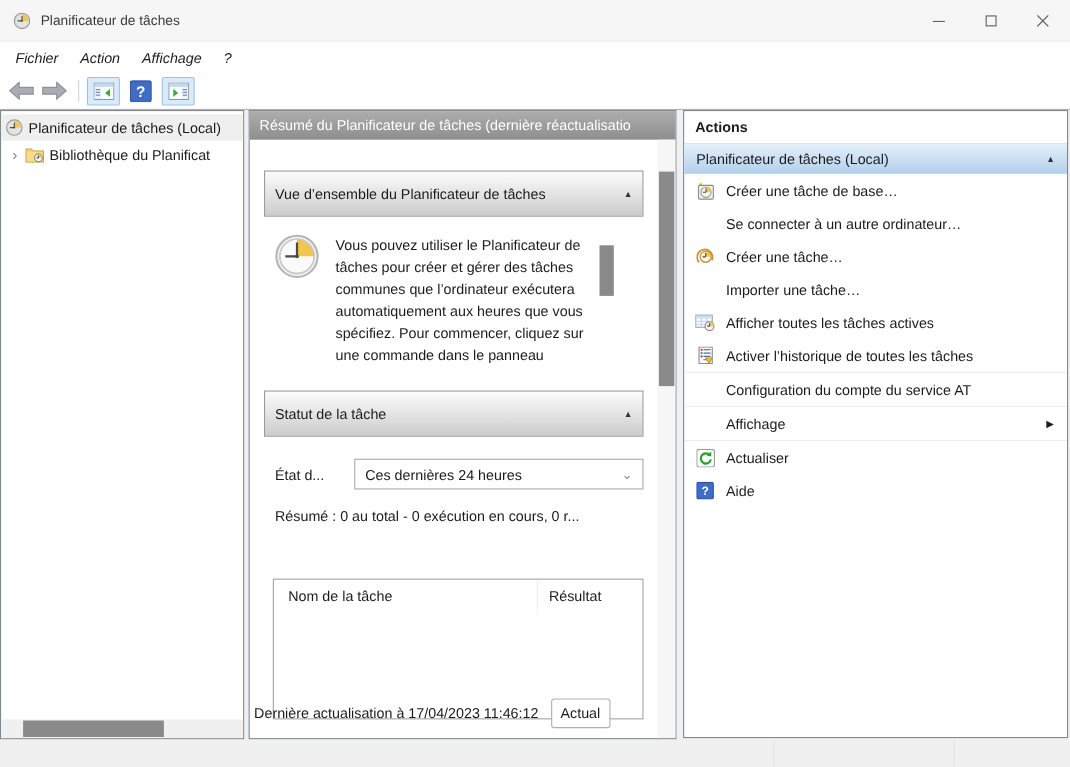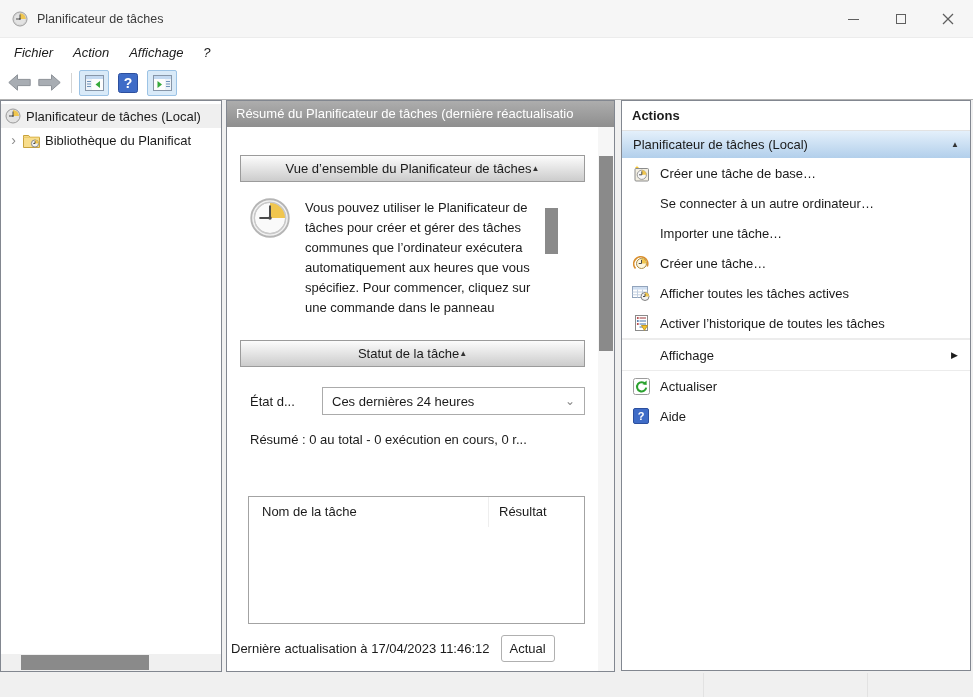--- a/index.html
+++ b/index.html
@@ -47,23 +47,23 @@
   .left-hscroll .thumb { position:absolute; left:20px; top:1px; width:128px; height:15px; background:#8a8a8a; }
 
   
   .center-panel { position:absolute; left:226px; top:100px; width:389px; height:572px;
     background:#fff; border:1px solid #828790; }
   .center-header { height:26px; background:linear-gradient(#adadad,#8e8e8e);
     color:#fff; line-height:26px; padding-left:9px; white-space:nowrap; overflow:hidden; }
   .center-vscroll { position:absolute; right:0; top:26px; width:16px; bottom:0; background:#f6f6f6; }
   .center-vscroll .thumb { position:absolute; top:29px; left:1px; width:14px; height:195px; background:#8a8a8a; }
   .center-content { position:absolute; left:13px; top:26px; width:345px; bottom:0; }
-  .section-header { height:27px; border:1px solid #9b9b9b;
+  .section-header { height:42px; border:1px solid #9b9b9b;
     background:linear-gradient(#fcfcfc,#cccccc);
-    display:flex; align-items:center; justify-content:center; padding:0 25px; }
+    display:flex; align-items:center; justify-content:space-between; padding:0 9px; }
   .collapse-glyph { font-size:8px; color:#333; }
   .ov-header { margin-top:28px; }
   .overview-body { display:flex; margin:16px 0 0 10px; height:128px; overflow:hidden; }
   .overview-text { width:228px; margin-left:15px; line-height:20px; }
   .inner-vscroll { width:13px; height:46px; background:#8a8a8a; margin:10px 0 0 12px; }
   .st-header { margin-top:14px; }
   .state-row { display:flex; align-items:center; margin:20px 0 0 10px; }
   .state-label { width:72px; white-space:nowrap; overflow:hidden; }
   .state-select { flex:1; height:28px; border:1px solid #ababab; background:#fff;
     display:flex; align-items:center; justify-content:space-between; padding:0 9px; }
@@ -286,35 +286,35 @@
     </span>
     <span class="ai-label">Créer une tâche de base…</span>
   </div>
 
   <div class="action-item">
     <span class="ai-icon"></span>
     <span class="ai-label">Se connecter à un autre ordinateur…</span>
   </div>
 
   <div class="action-item">
-    <span class="ai-icon"></span>
-    <span class="ai-label">Importer une tâche…</span>
-  </div>
-
-  <div class="action-item">
     <span class="ai-icon">
       <svg width="17" height="17" viewBox="0 0 17 17">
         <path d="M2.5 13.5 A7 7 0 1 1 14.2 11.5" fill="none" stroke="#d98f2e" stroke-width="1.7"></path>
         <circle cx="8.5" cy="8.5" r="5" fill="#fdf6df" stroke="#a98a3f"></circle>
         <path d="M8.5 8.5 V3.5 A5 5 0 0 1 13.5 8.5 Z" fill="#f0c64f"></path>
         <line x1="8.5" y1="8.5" x2="8.5" y2="4.9" stroke="#4a4a4a"></line>
         <line x1="8.5" y1="8.5" x2="5.7" y2="8.5" stroke="#4a4a4a"></line>
       </svg>
     </span>
     <span class="ai-label">Créer une tâche…</span>
+  </div>
+
+  <div class="action-item">
+    <span class="ai-icon"></span>
+    <span class="ai-label">Importer une tâche…</span>
   </div>
 
   <div class="action-item">
     <span class="ai-icon">
       <svg width="18" height="16" viewBox="0 0 18 16">
         <rect x="0.5" y="1.5" width="15" height="11" fill="#ffffff" stroke="#91a3bb"></rect>
         <rect x="1" y="2" width="14" height="2.6" fill="#cfdef1"></rect>
         <line x1="0.5" y1="7" x2="15.5" y2="7" stroke="#c2cfe0"></line>
         <line x1="0.5" y1="9.8" x2="15.5" y2="9.8" stroke="#c2cfe0"></line>
         <line x1="5.5" y1="4.6" x2="5.5" y2="12.5" stroke="#c2cfe0"></line>
@@ -340,20 +340,24 @@
         <circle cx="3.8" cy="6" r="1" fill="#4472a8"></circle>
         <circle cx="3.8" cy="9" r="1" fill="#b03a3e"></circle>
         <path d="M7.5 10.5 h6 l-3 4.8 Z" fill="#f2c230" stroke="#c79a1f"></path>
       </svg>
     </span>
     <span class="ai-label">Activer l’historique de toutes les tâches</span>
   </div>
 
   <div class="action-sep"></div>
 
+  <div class="action-item">
+    <span class="ai-icon"></span>
+    <span class="ai-label">Configuration du compte du service AT</span>
+  </div>
 
   <div class="action-sep"></div>
 
   <div class="action-item">
     <span class="ai-icon"></span>
     <span class="ai-label">Affichage</span>
     <span class="ai-arrow">▶</span>
   </div>
 
   <div class="action-sep"></div>

